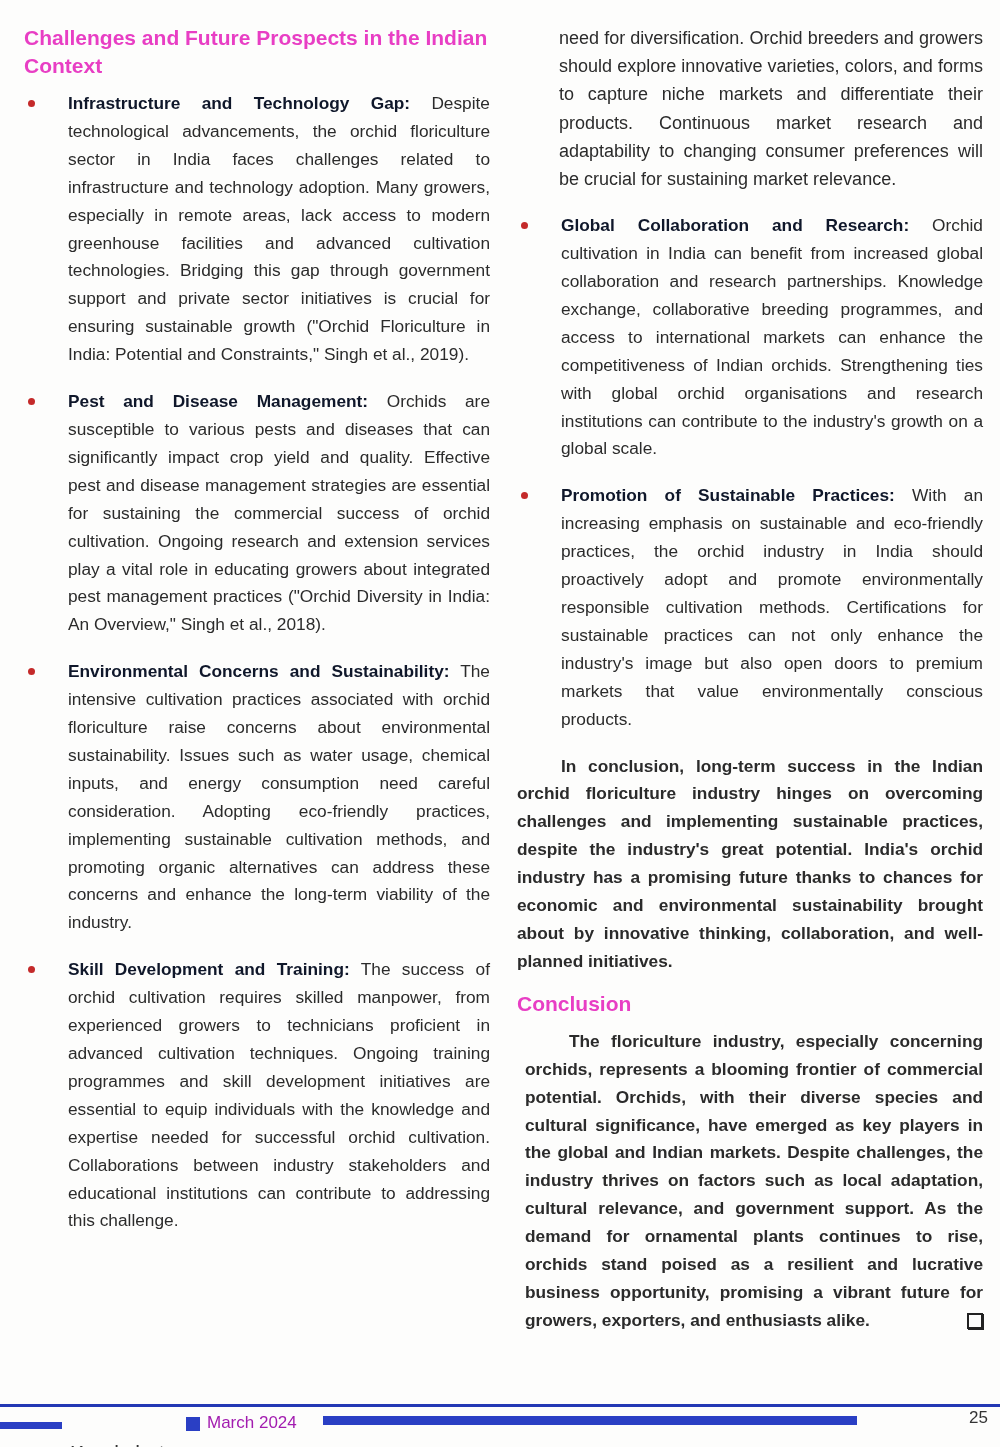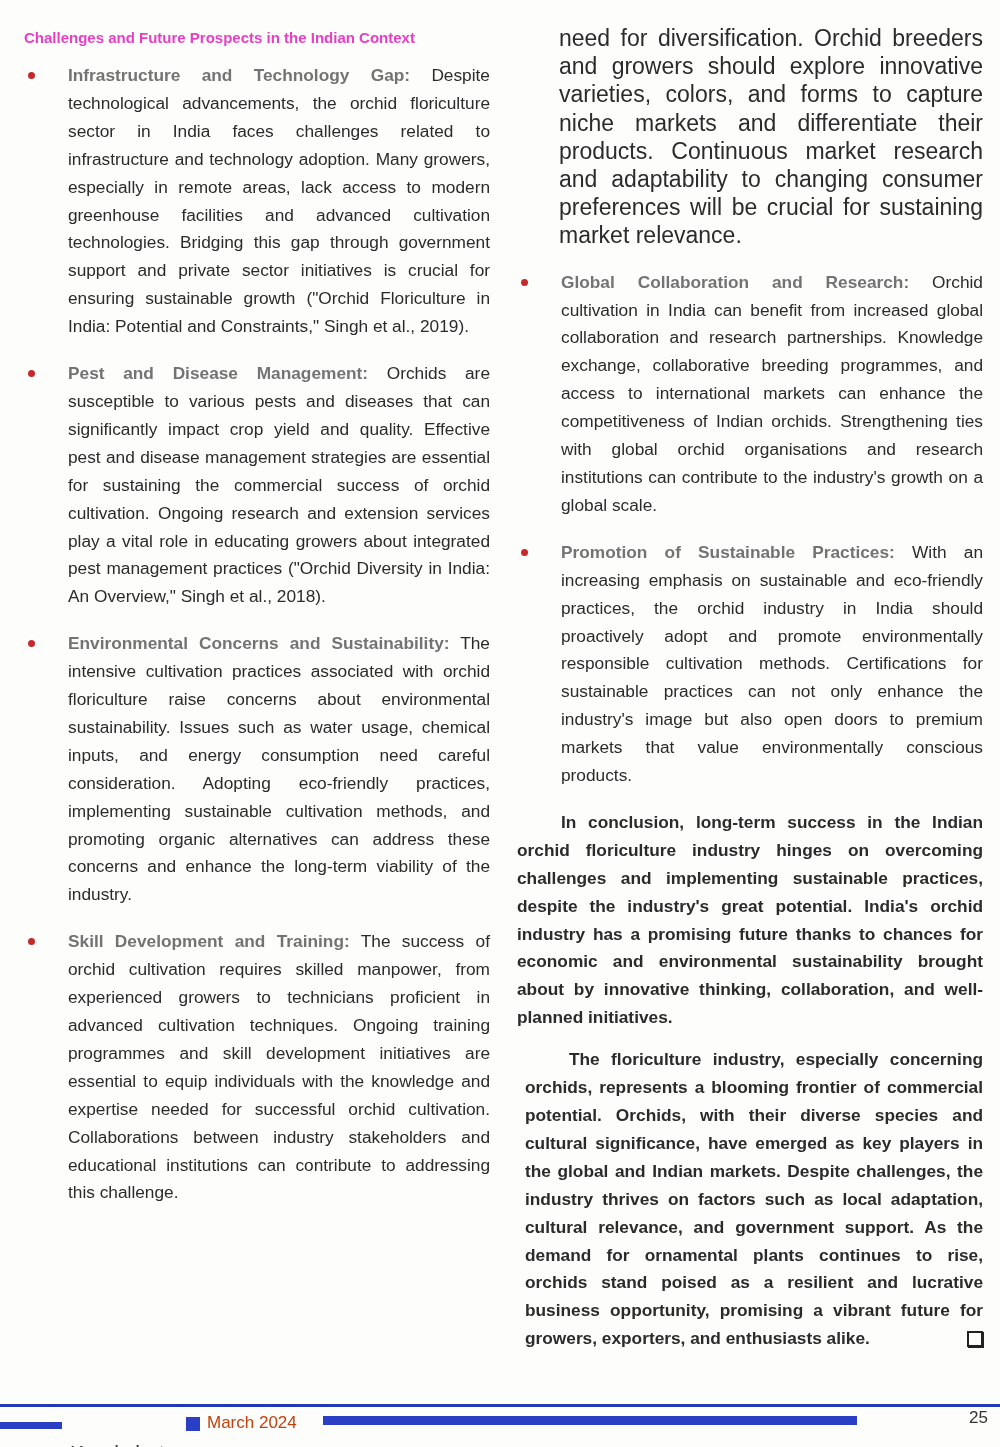--- a/index.html
+++ b/index.html
@@ -4,44 +4,44 @@
 <style>
   html, body { margin: 0; padding: 0; }
   body {
     width: 1000px; height: 1447px; background: #fdfdfc; position: relative; overflow: hidden;
     font-family: "Liberation Sans", "DejaVu Sans", sans-serif; color: #2b2b2b;
   }
   .col { position: absolute; top: 24px; }
   .col-left { left: 24px; width: 466px; }
   .col-right { left: 517px; width: 466px; }
   h2.section {
-    color: #e83ec4; font-size: 15px; font-weight: bold; margin: 0 0 10px 0; line-height: 28px;
+    color: #e83ec4; font-size: 21px; font-weight: bold; margin: 0 0 10px 0; line-height: 28px;
   }
   .bullet { position: relative; padding-left: 44px; margin-bottom: 19px; }
   .bullet .dot {
     position: absolute; left: 4px; top: 10px; width: 7px; height: 7px; border-radius: 50%; background: #c42a2a;
   }
   .bullet p, .para p {
     margin: 0; font-size: 17.3px; line-height: 27.9px; text-align: justify;
   }
-  .bullet .head { color: #737373; font-weight: bold; }
+  .bullet .head { color: #0f172a; font-weight: bold; }
   .para p { text-indent: 44px; }
-  .continuation p { margin: 0; font-size: 23px; line-height: 28.2px; text-align: justify; padding-left: 42px; }
+  .continuation p { margin: 0; font-size: 18px; line-height: 28.2px; text-align: justify; padding-left: 42px; }
   .continuation { margin-bottom: 19px; }
   .para { margin-bottom: 14px; font-weight: bold; }
   .conc-head { margin-top: 4px; margin-bottom: 8px; }
   .end-mark {
     display: inline-block; width: 12px; height: 12px; border: 2px solid #222; float: right; margin-top: 6px; box-shadow: 1px 1px 0 #222;
   }
   .footer { position: absolute; left: 0; top: 1400px; width: 1000px; height: 47px; }
   .footer .rule { position: absolute; left: 0; top: 4px; width: 1000px; height: 3px; background: #2338b4; }
   .footer .bar1 { position: absolute; left: 0; top: 22px; width: 62px; height: 7px; background: #2a3fc4; }
   .footer .pub { position: absolute; left: 70px; top: 13px; font-size: 21px; color: #333; margin-top: 28px; }
   .footer .sq { position: absolute; left: 186px; top: 17px; width: 14px; height: 14px; background: #2a3fc4; }
-  .footer .date { position: absolute; left: 207px; top: 13px; font-size: 17px; color: #c2410c; }
+  .footer .date { position: absolute; left: 207px; top: 13px; font-size: 17px; color: #a21caf; }
   .footer .bar2 { position: absolute; left: 323px; top: 16px; width: 534px; height: 9px; background: #2a3fc4; }
   .footer .page { position: absolute; left: 969px; top: 8px; font-size: 17px; color: #333; }
 </style>
 </head>
 <body>
 
 <div class="col col-left">
   <h2 class="section">Challenges and Future Prospects in the Indian Context</h2>
 
   <div class="bullet">
@@ -78,20 +78,21 @@
 
   <div class="bullet">
     <span class="dot"></span>
     <p><span class="head">Promotion of Sustainable Practices:</span><span> With an increasing emphasis on sustainable and eco-friendly practices, the orchid industry in India should proactively adopt and promote environmentally responsible cultivation methods. Certifications for sustainable practices can not only enhance the industry's image but also open doors to premium markets that value environmentally conscious products.</span></p>
   </div>
 
   <div class="para">
     <p>In conclusion, long-term success in the Indian orchid floriculture industry hinges on overcoming challenges and implementing sustainable practices, despite the industry's great potential. India's orchid industry has a promising future thanks to chances for economic and environmental sustainability brought about by innovative thinking, collaboration, and well-planned initiatives.</p>
   </div>
 
+  <h2 class="section conc-head">Conclusion</h2>
 
   <div class="para" style="padding-left:8px;">
     <p><span>The floriculture industry, especially concerning orchids, represents a blooming frontier of commercial potential. Orchids, with their diverse species and cultural significance, have emerged as key players in the global and Indian markets. Despite challenges, the industry thrives on factors such as local adaptation, cultural relevance, and government support. As the demand for ornamental plants continues to rise, orchids stand poised as a resilient and lucrative business opportunity, promising a vibrant future for growers, exporters, and enthusiasts alike.</span><span class="end-mark"></span></p>
   </div>
 </div>
 
 <div class="footer">
   <div class="rule"></div>
   <div class="bar1"></div>
   <span class="pub">Kurukshetra</span>

